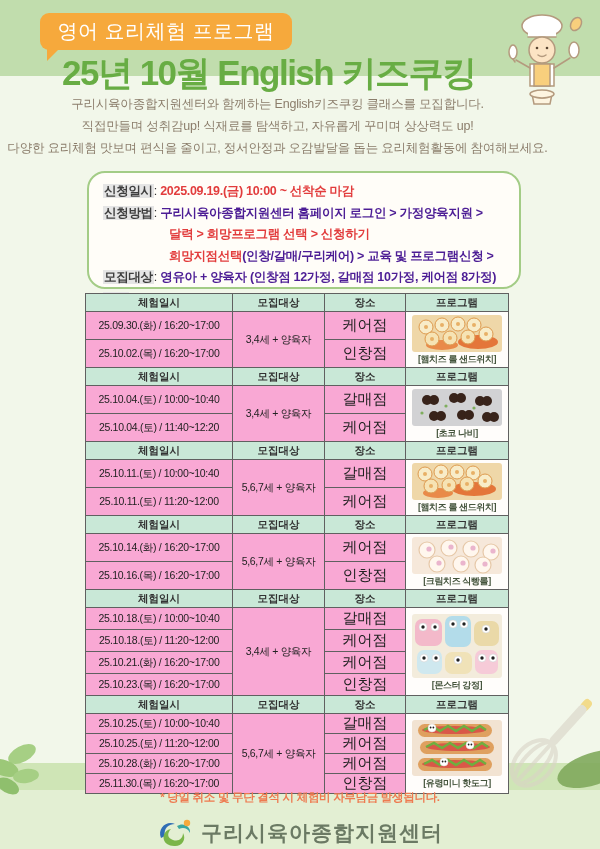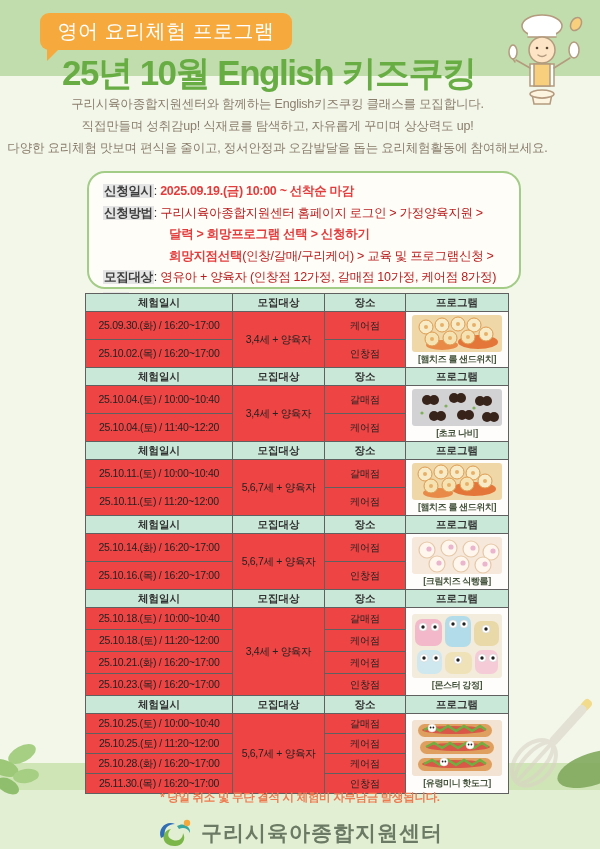--- a/index.html
+++ b/index.html
@@ -34,31 +34,31 @@
   }
 
   .info-box {
     position:absolute; left:87px; top:171px; width:434px; height:118px;
     background:#fffdf8; border:2px solid #a3cc86; border-radius:18px;
     box-sizing:border-box; padding:8px 12px 0 14px;
     font-size:12.5px; line-height:21.5px; color:#333; white-space:nowrap; letter-spacing:-0.3px;
   }
   .info-box .lbl { background:#e5e5e5; font-weight:bold; color:#3e3e3e; padding:0 1px; }
   .info-box .red { color:#e23c3c; font-weight:bold; }
-  .info-box .val { color:#b91c1c; font-weight:normal; }
+  .info-box .val { color:#4c1d95; font-weight:bold; }
   .info-box .indent { padding-left:66px; }
 
   .sched { position:absolute; left:85px; top:293px; width:423px; }
-  table.sec { border-collapse:collapse; table-layout:fixed; width:423px; background:#ef4444; }
+  table.sec { border-collapse:collapse; table-layout:fixed; width:423px; background:#f9a8d4; }
   table.sec + table.sec { margin-top:-1px; }
   table.sec th, table.sec td { border:1px solid #606060; padding:0; overflow:hidden; }
   table.sec th { background:#c9e8d7; color:#333; font-size:10.5px; font-weight:bold; height:17px; }
   td.dt { font-size:10.5px; color:#222; text-align:center; letter-spacing:-0.3px; }
   td.tg { font-size:10.5px; color:#222; text-align:center; letter-spacing:-0.3px; }
-  td.pl { font-size:10px; color:#222; text-align:center; }
+  td.pl { font-size:15px; color:#222; text-align:center; }
   td.pg { text-align:center; vertical-align:middle; background:#fffdfb; }
   tr.r2 td { height:27px; }
   tr.r4a td { height:21px; }
   tr.r4b td { height:19px; }
   .photo { margin:2px auto 0 auto; width:90px; border-radius:3px; overflow:hidden; line-height:0; }
   .cap { font-size:9px; color:#44543c; font-weight:bold; letter-spacing:-0.4px; white-space:nowrap; margin-top:1px; }
   .c1 { width:147px; } .c2 { width:92px; } .c3 { width:81px; } .c4 { width:103px; }
 
   .notes { position:absolute; left:0; top:790px; width:600px; text-align:center;
     color:#ee7a50; font-size:11.5px; font-weight:bold; line-height:15px; letter-spacing:-0.3px; }

